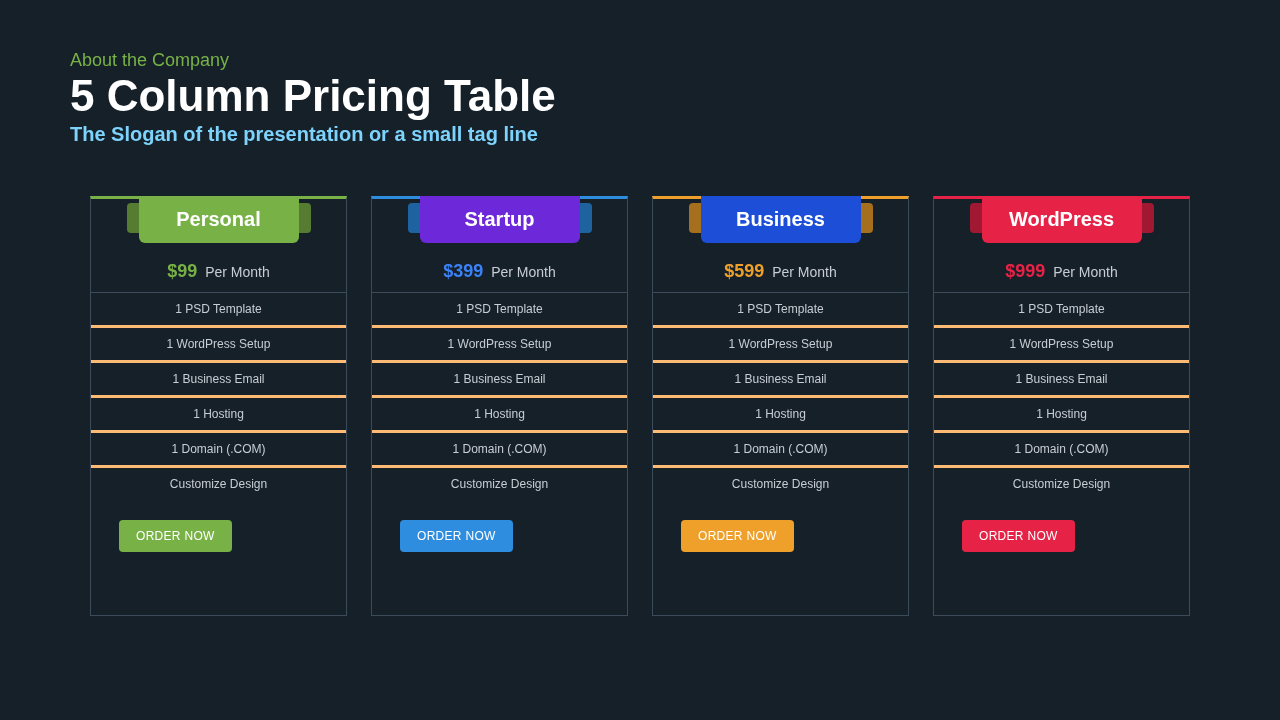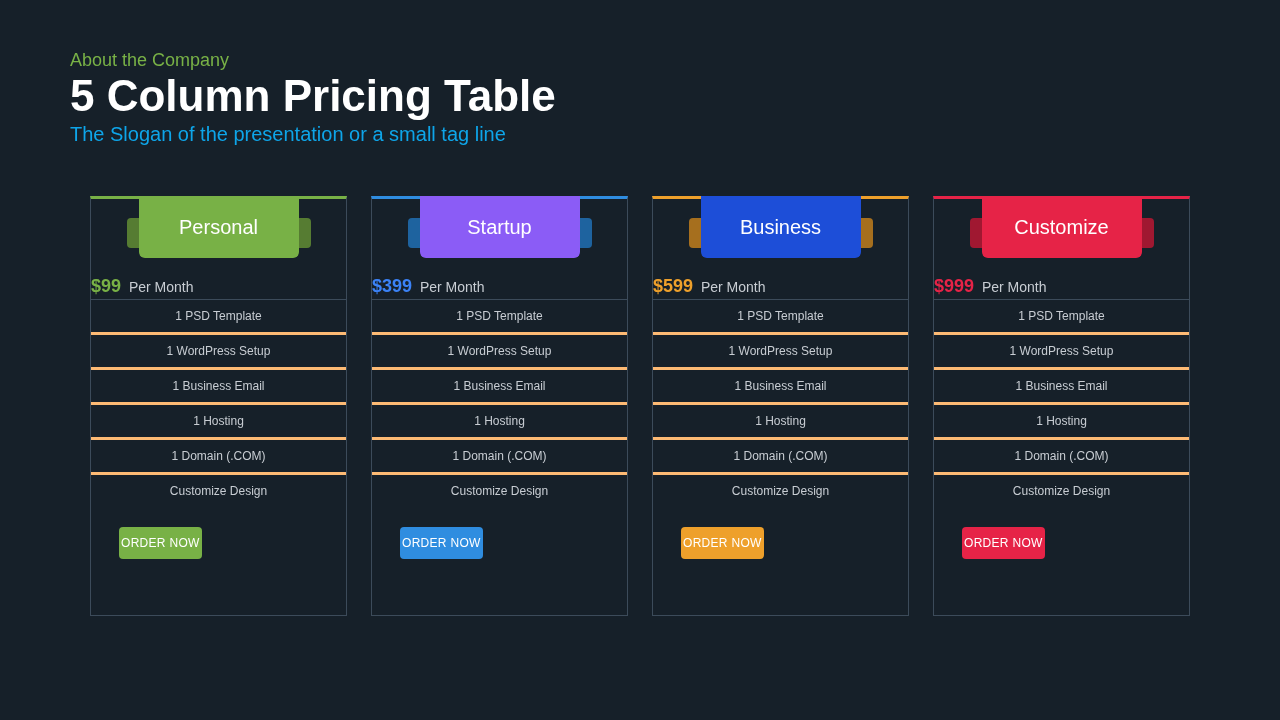--- a/index.html
+++ b/index.html
@@ -17,23 +17,23 @@
     font-size: 18px;
     font-weight: 400;
   }
   .title {
     color: #ffffff;
     font-size: 44px;
     font-weight: 700;
     margin-bottom: 2px;
   }
   .subtitle {
-    color: #0ea5e9;
+    color: #7dd3fc;
     font-size: 20px;
-    font-weight: 400;
+    font-weight: 700;
   }
   .grid {
     margin-top: 50px;
     display: flex;
     gap: 24px;
     padding: 0 20px;
   }
   .card {
     flex: 1;
     border: 1px solid #3c4b5a;
@@ -43,43 +43,43 @@
     min-height: 420px;
   }
   .ribbon-wrap {
     display: flex;
     justify-content: center;
     margin-top: -3px;
   }
   .ribbon {
     position: relative;
     width: 160px;
-    height: 62px;
+    height: 47px;
     display: flex;
     align-items: center;
     justify-content: center;
     color: #fff;
-    font-weight: 400;
+    font-weight: 700;
     font-size: 20px;
     border-radius: 0 0 6px 6px;
   }
   .ribbon::before,
   .ribbon::after {
     content: "";
     position: absolute;
     bottom: 10px;
     width: 16px;
     height: 30px;
     z-index: -1;
   }
   .ribbon::before { left: -12px; border-radius: 4px 0 0 4px; }
   .ribbon::after  { right: -12px; border-radius: 0 4px 4px 0; }
   .price-row {
-    text-align: left;
-    padding: 18px 0 2px 0;
+    text-align: center;
+    padding: 18px 0 10px 0;
     border-bottom: 1px solid #3c4b5a;
   }
   .price {
     font-size: 18px;
     font-weight: 700;
   }
   .per {
     color: #c8cdd3;
     font-size: 14px;
     margin-left: 4px;
@@ -92,21 +92,21 @@
     border-bottom: 3px solid #fdba74;
   }
   .feat.last { border-bottom: none; }
   .btn-wrap {
     padding: 20px 0 0 28px;
   }
   .btn {
     display: inline-block;
     color: #fff;
     font-size: 12px;
-    padding: 9px 2px;
+    padding: 9px 17px;
     border-radius: 4px;
     border: none;
     cursor: pointer;
     letter-spacing: 0.3px;
   }
 </style>
 <style>.card:nth-child(1) .ribbon::before,.card:nth-child(1) .ribbon::after{background:#567c32;}</style><style>.card:nth-child(2) .ribbon::before,.card:nth-child(2) .ribbon::after{background:#1e639f;}</style><style>.card:nth-child(3) .ribbon::before,.card:nth-child(3) .ribbon::after{background:#a66f1e;}</style><style>.card:nth-child(4) .ribbon::before,.card:nth-child(4) .ribbon::after{background:#a01831;}</style></head>
 <body>
 
 <div class="page">
@@ -123,21 +123,21 @@
         <div class="feat">1 PSD Template</div>
         <div class="feat">1 WordPress Setup</div>
         <div class="feat">1 Business Email</div>
         <div class="feat">1 Hosting</div>
         <div class="feat">1 Domain (.COM)</div>
         <div class="feat last">Customize Design</div>
         <div class="btn-wrap"><button class="btn" style="background: rgb(120, 177, 70);">ORDER NOW</button></div>
       </div>
       <div class="card" style="border-top-color: rgb(47, 141, 224);">
         <div class="ribbon-wrap">
-          <div class="ribbon" style="background: #8b5cf6;">Startup</div>
+          <div class="ribbon" style="background: #6d28d9;">Startup</div>
         </div>
         <div class="price-row"><span class="price" style="color: #3b82f6;">$399</span><span class="per"> Per Month</span></div>
         <div class="feat">1 PSD Template</div>
         <div class="feat">1 WordPress Setup</div>
         <div class="feat">1 Business Email</div>
         <div class="feat">1 Hosting</div>
         <div class="feat">1 Domain (.COM)</div>
         <div class="feat last">Customize Design</div>
         <div class="btn-wrap"><button class="btn" style="background: rgb(47, 141, 224);">ORDER NOW</button></div>
       </div>
@@ -149,21 +149,21 @@
         <div class="feat">1 PSD Template</div>
         <div class="feat">1 WordPress Setup</div>
         <div class="feat">1 Business Email</div>
         <div class="feat">1 Hosting</div>
         <div class="feat">1 Domain (.COM)</div>
         <div class="feat last">Customize Design</div>
         <div class="btn-wrap"><button class="btn" style="background: rgb(238, 160, 43);">ORDER NOW</button></div>
       </div>
       <div class="card" style="border-top-color: rgb(230, 35, 71);">
         <div class="ribbon-wrap">
-          <div class="ribbon" style="background: rgb(230, 35, 71);">Customize</div>
+          <div class="ribbon" style="background: rgb(230, 35, 71);">WordPress</div>
         </div>
         <div class="price-row"><span class="price" style="color: rgb(230, 35, 71); margin-top: 14px;">$999</span><span class="per"> Per Month</span></div>
         <div class="feat">1 PSD Template</div>
         <div class="feat">1 WordPress Setup</div>
         <div class="feat">1 Business Email</div>
         <div class="feat">1 Hosting</div>
         <div class="feat">1 Domain (.COM)</div>
         <div class="feat last">Customize Design</div>
         <div class="btn-wrap"><button class="btn" style="background: rgb(230, 35, 71);">ORDER NOW</button></div>
       </div>

